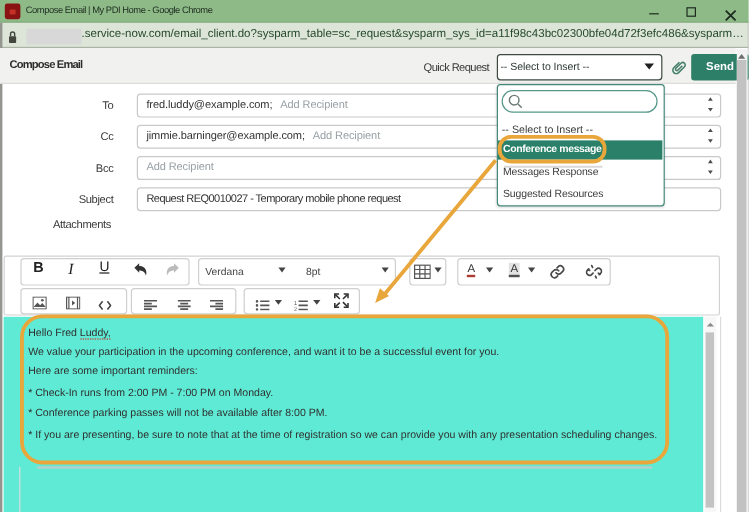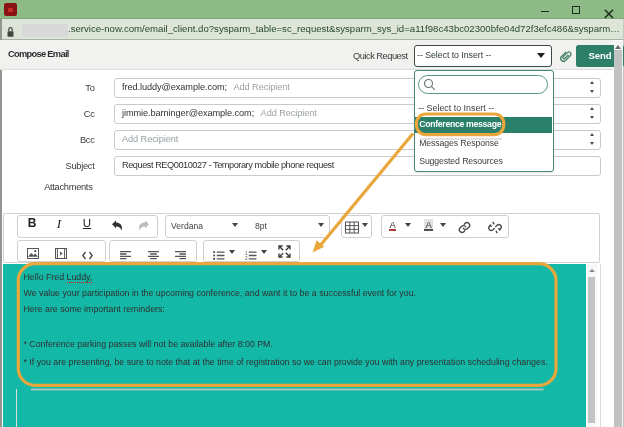--- a/index.html
+++ b/index.html
@@ -48,21 +48,21 @@
 .spin { left:590px; width:6px; }
 .spin .u { position:absolute; left:0; top:0; width:0; height:0; border-left:2.8px solid transparent; border-right:2.8px solid transparent; border-bottom:3.8px solid #4c4c4c; }
 .spin .d { position:absolute; left:0; top:9px; width:0; height:0; border-left:2.8px solid transparent; border-right:2.8px solid transparent; border-top:3.8px solid #4c4c4c; }
 
 
 #etb { left:2.5px; top:213px; width:597px; height:50px; background:#fff; border:1px solid #d2d2d2; border-radius:2px; }
 .grp { position:absolute; background:#fff; border:1px solid #cfcfcf; border-radius:3px; }
 .ti { position:absolute; }
 .car { position:absolute; width:0; height:0; border-left:3px solid transparent; border-right:3px solid transparent; border-top:4.5px solid #444; }
 
-#ebody { left:3px; top:263.5px; width:583px; height:163.5px; background:#14b8a6; font-size:8.8px; color:#303030; }
+#ebody { left:3px; top:263.5px; width:583px; height:163.5px; background:#5eead4; font-size:8.8px; color:#303030; }
 #ebody p { position:absolute; left:20.5px; white-space:nowrap; }
 
 
 #esb { left:586.5px; top:264px; width:10px; height:163px; background:#f7f7f7; }
 #esb .up { position:absolute; left:2px; top:5px; width:0; height:0; border-left:3px solid transparent; border-right:3px solid transparent; border-bottom:3.5px solid #8a8a8a; }
 #esb .thumb { position:absolute; left:1.5px; top:12.5px; width:6.5px; height:146px; background:#c3c3c3; }
 #erb { left:599.5px; top:264px; width:1px; height:163px; background:#dcdcdc; }
 
 
 #panel { left:414px; top:70px; width:140px; height:102px; background:#fff; border:1.5px solid #44897a; border-radius:3px; box-shadow:0 1px 2px rgba(0,0,0,.12); z-index:10; }
@@ -74,20 +74,21 @@
 
 #annot { left:0; top:0; width:624px; height:427px; pointer-events:none; z-index:50; }
 </style>
 </head>
 <body>
 
 <div class="abs" id="titlebar">
   <div class="abs" id="favicon">
       <i></i>
     </div>
+  <div class="abs" id="wtitle">Compose Email | My PDI Home - Google Chrome</div>
   <div class="abs" id="wmin"></div>
   <div class="abs" id="wmax"></div>
   <div class="abs" id="wclose"><svg width="10" height="10">
         <path d="M0.8,0.8 L9,9 M9,0.8 L0.8,9" stroke="#1d2b1f" stroke-width="1.5"></path>
       </svg></div>
 </div>
 
 <div class="abs" id="urlbar">
   <div class="abs" id="lock"><svg width="7" height="12">
         <rect x="0.5" y="5.2" width="6" height="5.6" rx="0.8" fill="#42463f"></rect>
@@ -233,20 +234,21 @@
       <g stroke="#333" stroke-width="1.3" fill="none">
         <path d="M1,4.6 V1 H4.6 M8.4,1 H12 V4.6 M12,8.4 V12 H8.4 M4.6,12 H1 V8.4"></path>
         <path d="M1.5,1.5 L5.2,5.2 M11.5,1.5 L7.8,5.2 M11.5,11.5 L7.8,7.8 M1.5,11.5 L5.2,8.2"></path>
       </g>
     </svg></div>
 
 <div class="abs" id="ebody">
   <p style="top:8.2px;">Hello Fred <span style="border-bottom:1.5px dotted #e00;">Luddy,</span></p>
   <p style="top:24.9px;">We value your participation in the upcoming conference, and want it to be a successful event for you.</p>
   <p style="top:40.8px;">Here are some important reminders:</p>
+  <p style="top:58.3px;">* Check-In runs from 2:00 PM - 7:00 PM on Monday.</p>
   <p style="top:75px;">* Conference parking passes will not be available after 8:00 PM.</p>
   <p style="top:93px;">* If you are presenting, be sure to note that at the time of registration so we can provide you with any presentation scheduling changes.</p>
 </div>
 <div class="abs" id="esb">
     <div class="up"></div>
     <div class="thumb"></div>
   </div>
 <div class="abs" id="erb"></div>
 <div class="abs" style="left:15.9px; top:389px; width:1.2px; height:38px; background:#dcdcdc;"></div>
 

